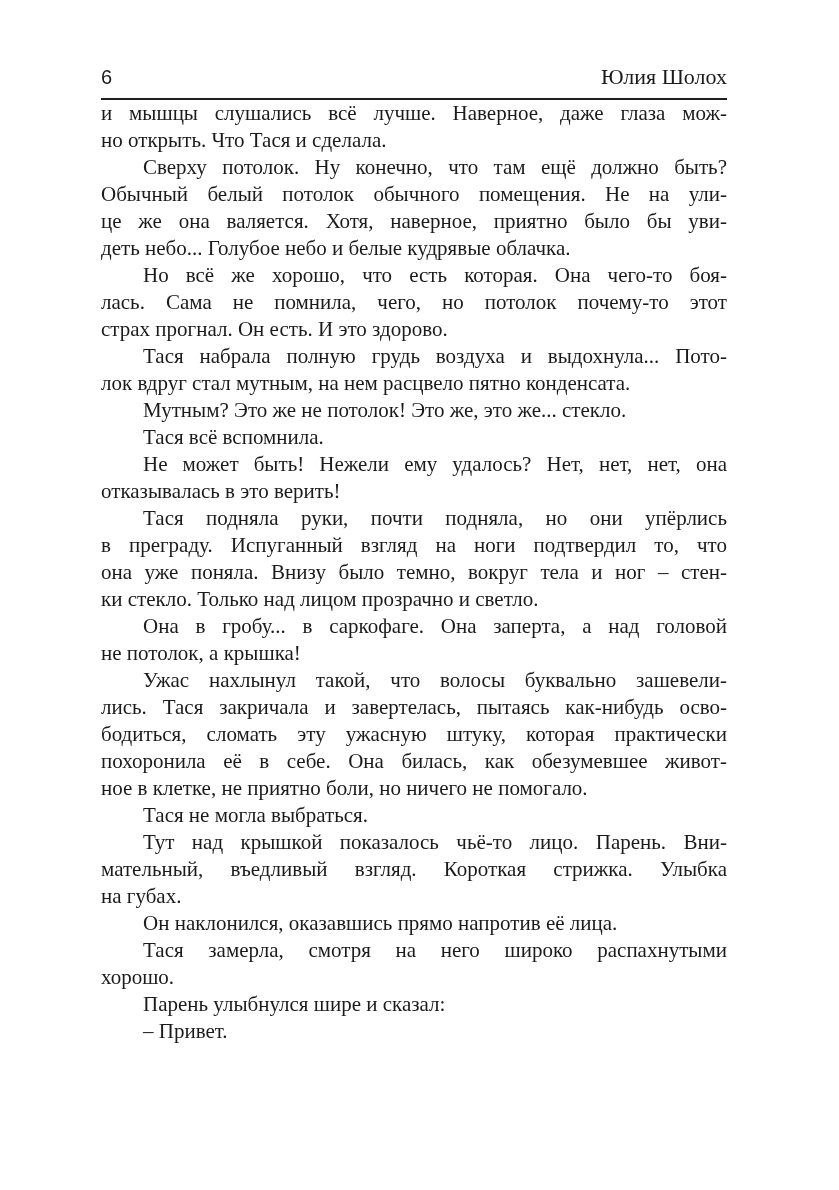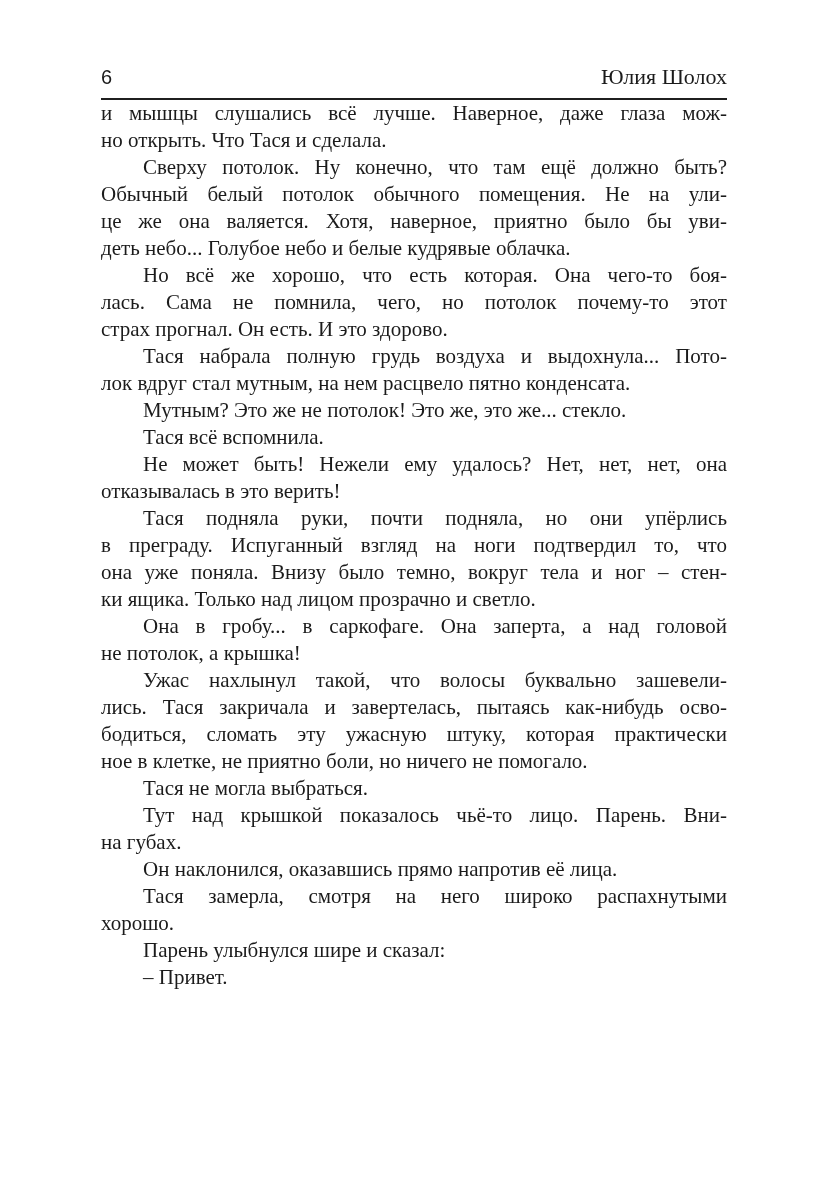--- a/index.html
+++ b/index.html
@@ -82,29 +82,31 @@
         <div class="line last">страх прогнал. Он есть. И это здорово.</div>
         <div class="line indent">Тася набрала полную грудь воздуха и выдохнула... Пото-</div>
         <div class="line last">лок вдруг стал мутным, на нем расцвело пятно конденсата.</div>
         <div class="line last indent">Мутным? Это же не потолок! Это же, это же... стекло.</div>
         <div class="line last indent">Тася всё вспомнила.</div>
         <div class="line indent">Не может быть! Нежели ему удалось? Нет, нет, нет, она</div>
         <div class="line last">отказывалась в это верить!</div>
         <div class="line indent">Тася подняла руки, почти подняла, но они упёрлись</div>
         <div class="line">в преграду. Испуганный взгляд на ноги подтвердил то, что</div>
         <div class="line">она уже поняла. Внизу было темно, вокруг тела и ног – стен-</div>
-        <div class="line last">ки ящика. Только над лицом прозрачно и светло.</div>
+        <div class="line last">ки стекло. Только над лицом прозрачно и светло.</div>
         <div class="line indent">Она в гробу... в саркофаге. Она заперта, а над головой</div>
         <div class="line last">не потолок, а крышка!</div>
         <div class="line indent">Ужас нахлынул такой, что волосы буквально зашевели-</div>
         <div class="line">лись. Тася закричала и завертелась, пытаясь как-нибудь осво-</div>
         <div class="line">бодиться, сломать эту ужасную штуку, которая практически</div>
+        <div class="line">похоронила её в себе. Она билась, как обезумевшее живот-</div>
         <div class="line last">ное в клетке, не приятно боли, но ничего не помогало.</div>
         <div class="line last indent">Тася не могла выбраться.</div>
         <div class="line indent">Тут над крышкой показалось чьё-то лицо. Парень. Вни-</div>
+        <div class="line">мательный, въедливый взгляд. Короткая стрижка. Улыбка</div>
         <div class="line last">на губах.</div>
         <div class="line last indent">Он наклонился, оказавшись прямо напротив её лица.</div>
         <div class="line indent">Тася замерла, смотря на него широко распахнутыми</div>
         <div class="line last">хорошо.</div>
         <div class="line last indent">Парень улыбнулся шире и сказал:</div>
         <div class="line last indent">– Привет.</div>
       </div>
 
   </div>
 </div>

